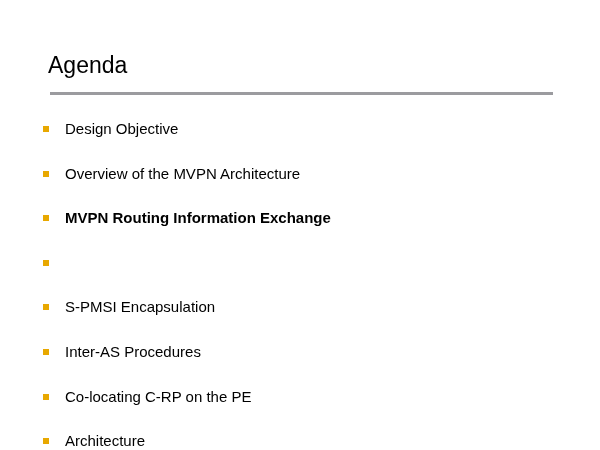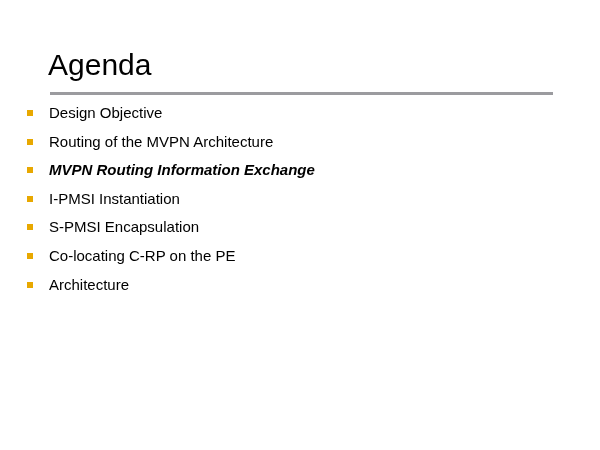--- a/index.html
+++ b/index.html
@@ -25,21 +25,21 @@
 
   
   .title-block {
     position: absolute;
     left: 48px;
     top: 48px;
     width: 505px;
   }
   .slide-title {
     font-family: "Liberation Sans", sans-serif;
-    font-size: 30px;
+    font-size: 23px;
     font-weight: normal;
     color: #000000;
     line-height: 34px;
     letter-spacing: 0px;
     margin: 0;
     padding: 0;
     white-space: nowrap;
   }
   .title-rule {
     position: absolute;
@@ -59,75 +59,77 @@
     list-style: none;
     margin: 0;
     padding: 0;
   }
   .agenda-item {
     position: relative;
     height: 28.6px;
     display: flex;
     align-items: flex-start;
     padding: 0;
-    margin: 0;
+    margin: 16px;
   }
   .bullet-marker {
     flex: 0 0 auto;
     width: 6px;
     height: 6px;
     background: #e8a800;
     margin-top: 6px;
     margin-right: 16px;
     display: block;
   }
   .agenda-label {
     font-family: "Liberation Sans", sans-serif;
     font-size: 15px;
     line-height: 18px;
     color: #000000;
     font-weight: normal;
     white-space: nowrap;
   }
   .agenda-item.is-emphasis .agenda-label {
     font-weight: bold;
-    font-style: italic;
   }
 </style>
 </head>
 <body>
 
 <div class="slide">
 
   <div class="title-block">
     <h1 class="slide-title">Agenda</h1>
   </div>
 
   <div class="title-rule"></div>
 
   <ul class="agenda-list">
       <li class="agenda-item">
         <span class="bullet-marker"></span>
         <span class="agenda-label">Design Objective</span>
       </li>
       <li class="agenda-item">
         <span class="bullet-marker"></span>
-        <span class="agenda-label">Routing of the MVPN Architecture</span>
+        <span class="agenda-label">Overview of the MVPN Architecture</span>
       </li>
       <li class="agenda-item is-emphasis">
         <span class="bullet-marker"></span>
         <span class="agenda-label">MVPN Routing Information Exchange</span>
       </li>
       <li class="agenda-item">
         <span class="bullet-marker"></span>
-        <span class="agenda-label">I-PMSI Instantiation</span>
       </li>
       <li class="agenda-item">
         <span class="bullet-marker"></span>
         <span class="agenda-label">S-PMSI Encapsulation</span>
+      </li>
+      <li class="agenda-item">
+        <span class="bullet-marker"></span>
+        <span class="agenda-label">Inter-AS Procedures</span>
       </li>
       <li class="agenda-item">
         <span class="bullet-marker"></span>
         <span class="agenda-label">Co-locating C-RP on the PE</span>
       </li>
       <li class="agenda-item">
         <span class="bullet-marker"></span>
         <span class="agenda-label">Architecture</span>
       </li>
     </ul>

